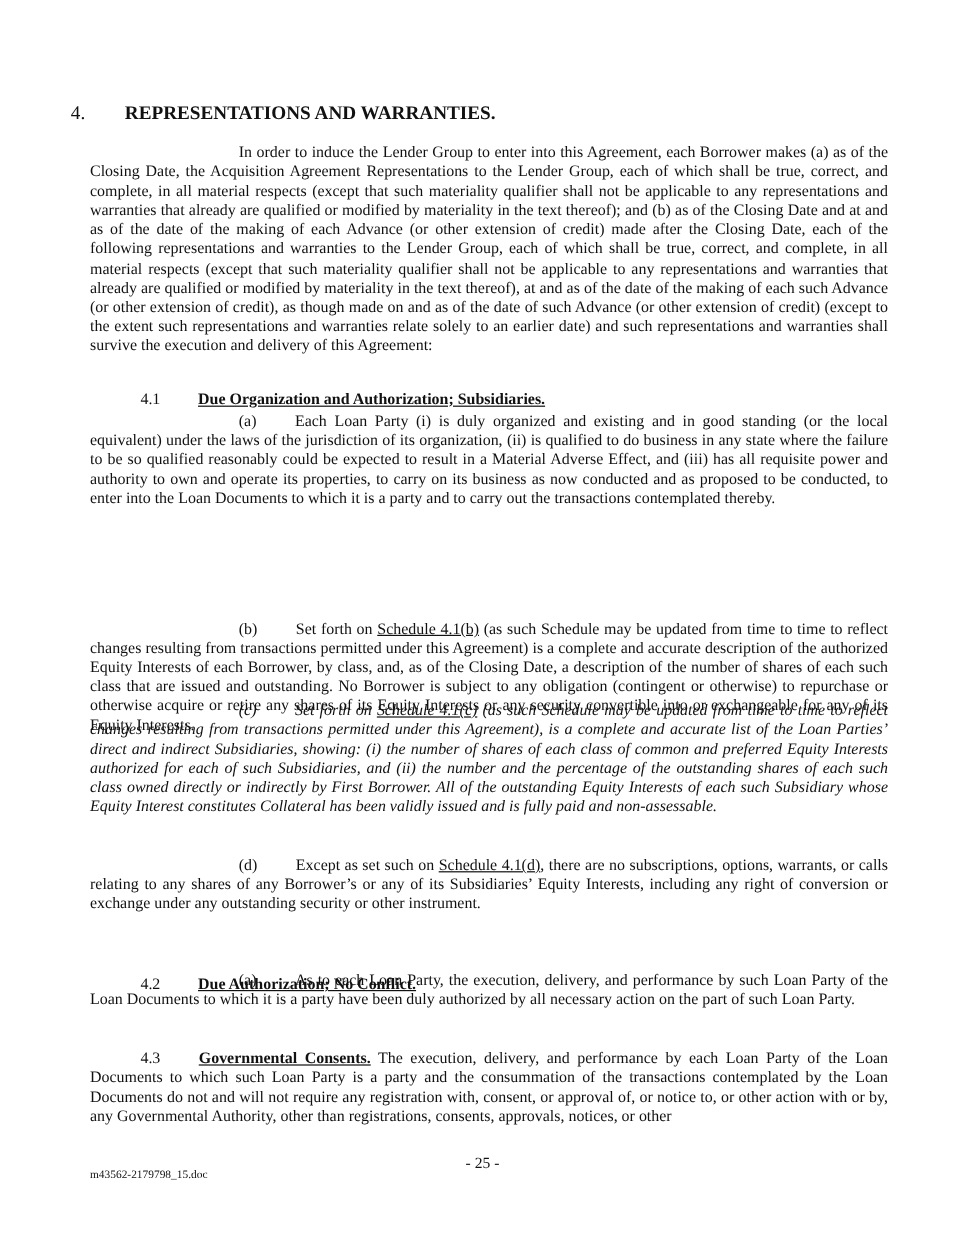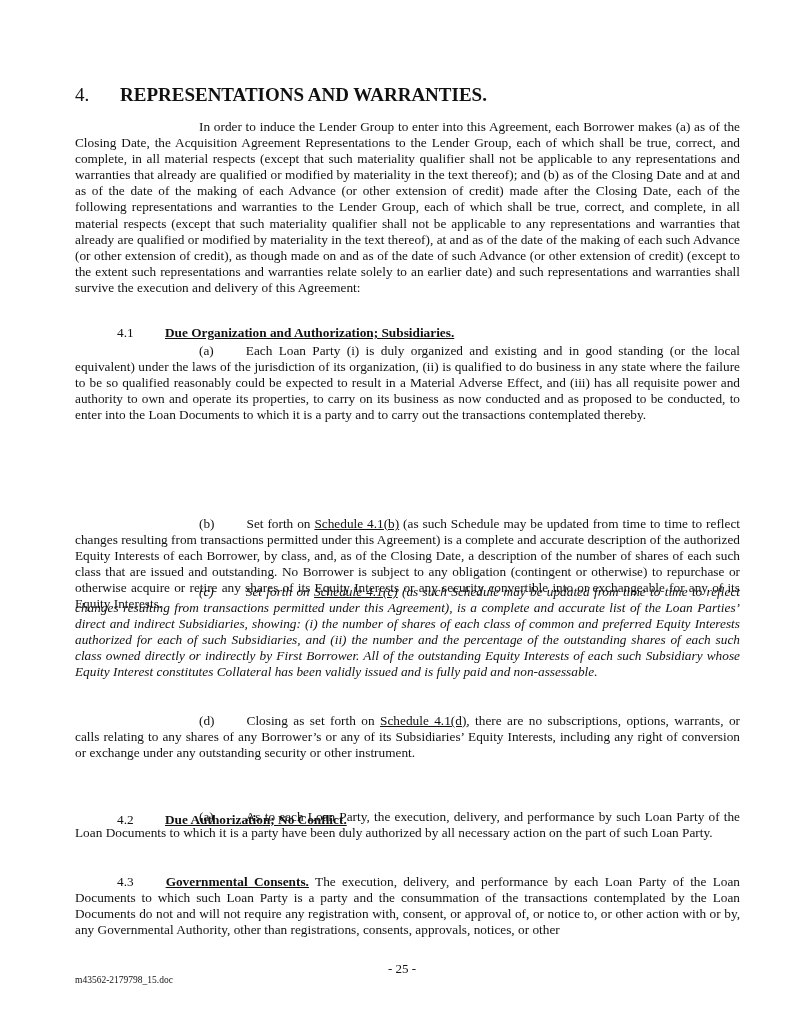--- a/index.html
+++ b/index.html
@@ -1,20 +1,20 @@
 <!DOCTYPE html>
 <html><head>
 <meta charset="utf-8">
 <style>
   html, body { margin: 0; padding: 0; background: #ffffff; }
   body { width: 799px; height: 1034px; position: relative; overflow: hidden;
          font-family: "Liberation Serif", serif; color: #111; }
   .p { font-size: 13.3px; line-height: 16.1px; text-align: justify; margin: 0; }
   .indent { text-indent: 124px; }
-  .heading { position: absolute; left: 75px; font-size: 19px; line-height: 16px; }
+  .heading { position: absolute; left: 59px; font-size: 16px; line-height: 16px; }
   .num { display: inline-block; }
   .b { font-weight: bold; }
   .u { text-decoration: underline; }
   .sub-heading { position: absolute; font-size: 13.3px; line-height: 16px; }
   .tab { display: inline-block; width: 32px; }
   .block { position: absolute; left: 75px; width: 665px; }
   .footer-page { position: absolute; left: 388px; top: 961px; font-size: 13px; }
   .footer-doc { position: absolute; left: 75px; top: 975px; font-size: 9.5px; }
 </style>
 </head>
@@ -38,21 +38,21 @@
 
 <div class="block" style="top:487px;margin-top:29px;">
   <p class="p indent"><span>(b)</span><span class="tab"></span><span>Set forth on </span><span class="u">Schedule 4.1(b)</span><span> (as such Schedule may be updated from time to time to reflect changes resulting from transactions permitted under this Agreement) is a complete and accurate description of the authorized Equity Interests of each Borrower, by class, and, as of the Closing Date, a description of the number of shares of each such class that are issued and outstanding.  No Borrower is subject to any obligation (contingent or otherwise) to repurchase or otherwise acquire or retire any shares of its Equity Interests or any security convertible into or exchangeable for any of its Equity Interests.</span></p>
 </div>
 
 <div class="block" style="top:584px;font-style:italic;">
   <p class="p indent"><span>(c)</span><span class="tab"></span><span>Set forth on </span><span class="u">Schedule 4.1(c)</span><span> (as such Schedule may be updated from time to time to reflect changes resulting from transactions permitted under this Agreement), is a complete and accurate list of the Loan Parties’ direct and indirect Subsidiaries, showing: (i) the number of shares of each class of common and preferred Equity Interests authorized for each of such Subsidiaries, and (ii) the number and the percentage of the outstanding shares of each such class owned directly or indirectly by First Borrower.  All of the outstanding Equity Interests of each such Subsidiary whose Equity Interest constitutes Collateral has been validly issued and is fully paid and non-assessable.</span></p>
 </div>
 
 <div class="block" style="top:713px;">
-  <p class="p indent"><span>(d)</span><span class="tab"></span><span>Closing as set forth on </span><span class="u">Schedule 4.1(d)</span><span>, there are no subscriptions, options, warrants, or calls relating to any shares of any Borrower’s or any of its Subsidiaries’ Equity Interests, including any right of conversion or exchange under any outstanding security or other instrument.</span></p>
+  <p class="p indent"><span>(d)</span><span class="tab"></span><span>Except as set such on </span><span class="u">Schedule 4.1(d)</span><span>, there are no subscriptions, options, warrants, or calls relating to any shares of any Borrower’s or any of its Subsidiaries’ Equity Interests, including any right of conversion or exchange under any outstanding security or other instrument.</span></p>
 </div>
 
 <div class="sub-heading" style="top:776px; left:117px;">
   <span class="num" style="width:48px;margin-top:36px;">4.2</span><span class="b u">Due Authorization; No Conflict.</span>
 </div>
 
 <div class="block" style="top:809px;">
   <p class="p indent"><span>(a)</span><span class="tab"></span><span>As to each Loan Party, the execution, delivery, and performance by such Loan Party of the Loan Documents to which it is a party have been duly authorized by all necessary action on the part of such Loan Party.</span></p>
 </div>
 

